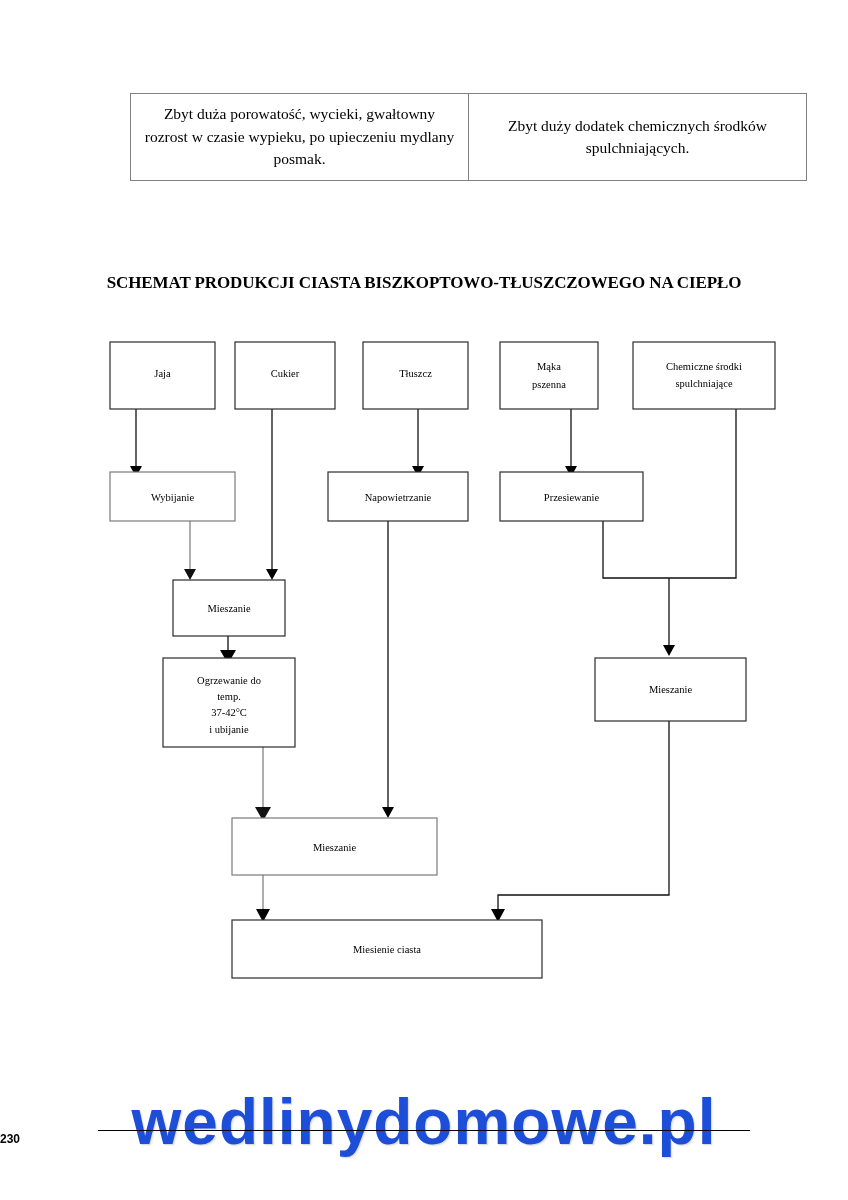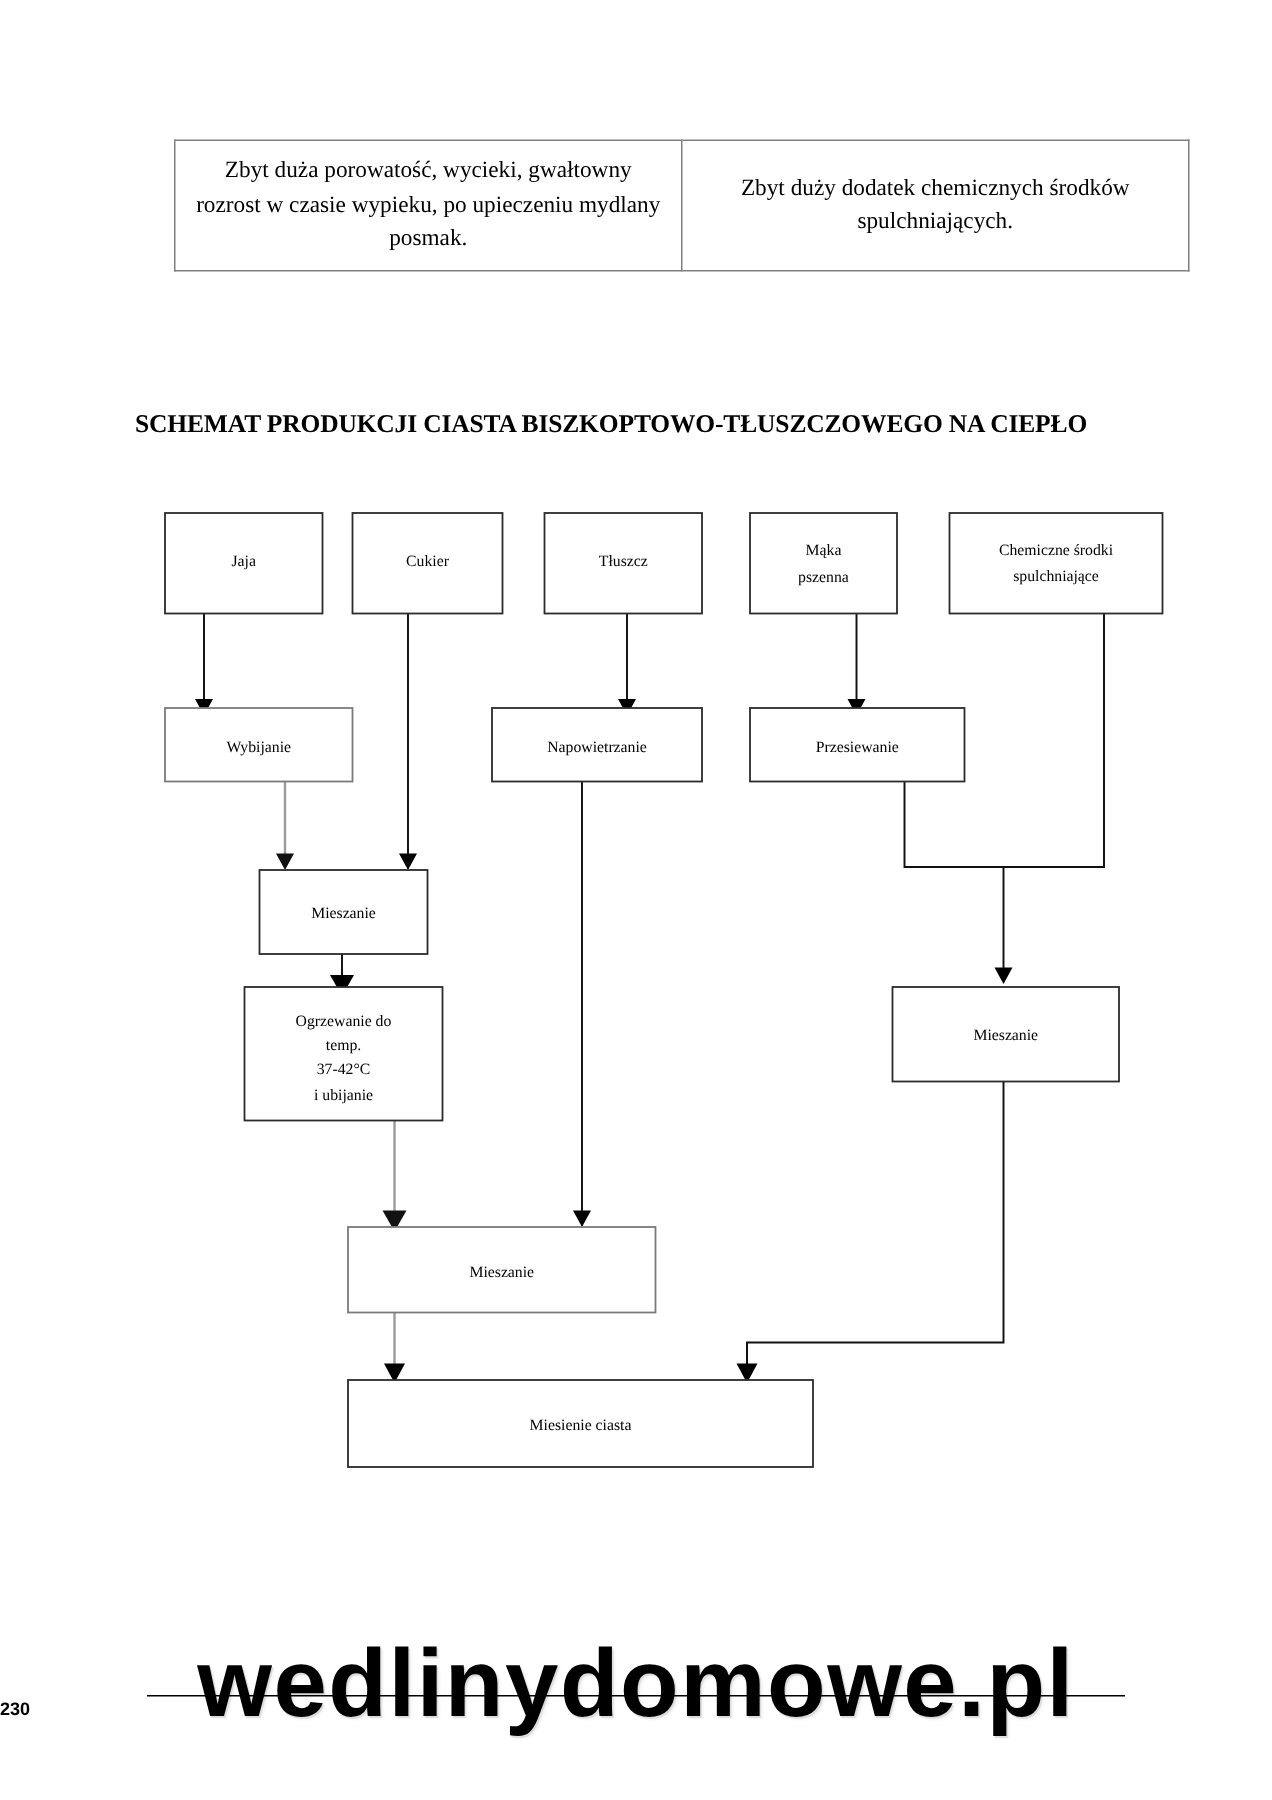--- a/index.html
+++ b/index.html
@@ -12,21 +12,21 @@
     height: 1200px;
     position: relative;
     font-family: "Liberation Serif", serif;
     color: #000000;
     overflow: hidden;
   }
 
   
   .fault-table {
     position: absolute;
-    left: 116px;
+    left: 130px;
     top: 93px;
     width: 634px;
     border-collapse: collapse;
     table-layout: fixed;
     border-radius: 30px;
   }
   .fault-table td {
     border: 1px solid #808080;
     text-align: center;
     vertical-align: middle;
@@ -40,21 +40,21 @@
   .fault-table td.col-right { width: 317px; }
   .row-a td { height: 72px; }
   .row-b td { height: 46px; }
 
   
   .scheme-title {
     position: absolute;
     left: 90px;
     top: 272px;
     width: 668px;
-    text-align: left;
+    text-align: center;
     font-family: "Liberation Serif", serif;
     font-weight: bold;
     font-size: 17px;
     line-height: 1.35;
     letter-spacing: -0.1px;
   }
 
   
   .flowchart {
     position: absolute;
@@ -92,21 +92,21 @@
   .watermark {
     position: absolute;
     left: 0;
     top: 1085px;
     width: 848px;
     text-align: center;
     font-family: "Liberation Sans", sans-serif;
     font-weight: bold;
     font-size: 64px;
     letter-spacing: 1px;
-    color: #000000;
+    color: #1d4ed8;
     text-shadow: 1px 1px 0 #dddddd, 2px 2px 2px #f2f2f2;
     user-select: none;
     white-space: nowrap;
   }
   .footer-rule {
     position: absolute;
     left: 98px;
     top: 1130px;
     width: 652px;
     height: 0;

